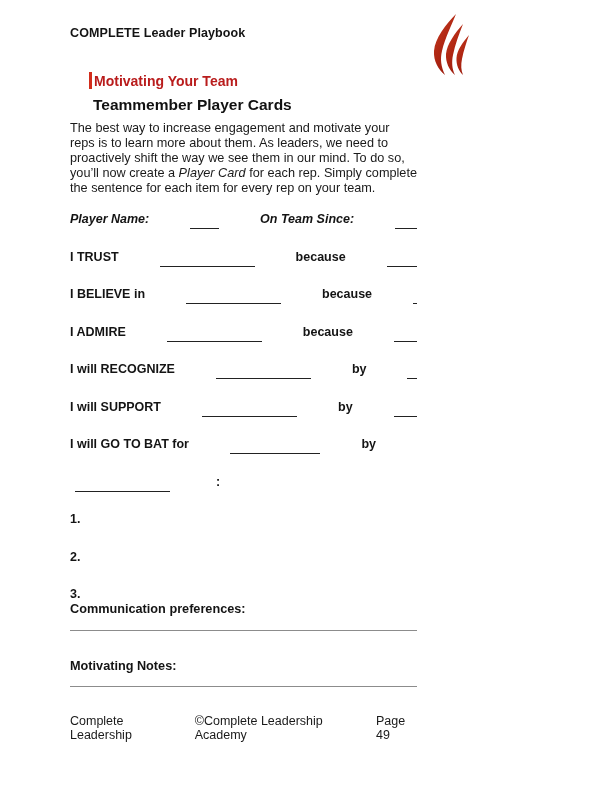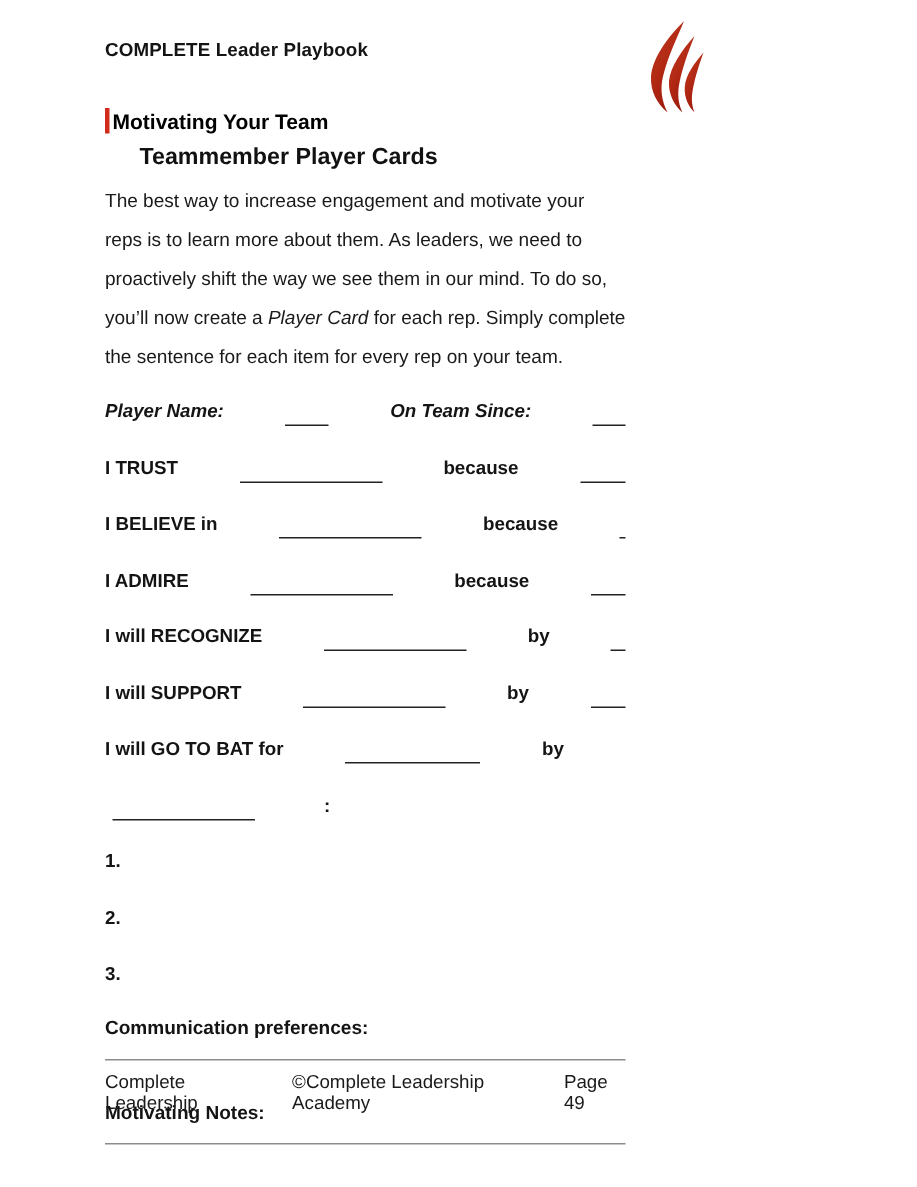--- a/index.html
+++ b/index.html
@@ -30,42 +30,43 @@
     position: absolute;
     top: 14px;
     right: 16px;
     width: 46px;
     height: 64px;
   }
   .section-heading {
     margin-top: 32px;
     font-size: 14px;
     font-weight: bold;
-    color: #000000;
+    color: #b91c1c;
     display: flex;
     align-items: center;
+    margin-left: 19px;
   }
   .cursor-bar {
     display: inline-block;
     width: 2.5px;
     height: 17px;
     background: #d22d1c;
     margin-right: 2.5px;
   }
   .subheading {
     margin-top: 7px;
     font-size: 15.5px;
     font-weight: bold;
     color: #111;
     margin-left: 23px;
   }
   .intro {
     margin-top: 7px;
     font-size: 12.7px;
-    line-height: 26px;
+    line-height: 15px;
     color: #1a1a1a;
   }
   .intro .it { font-style: italic; }
 
   .row {
     display: flex;
     align-items: baseline;
     font-size: 12.5px;
     font-weight: bold;
     line-height: 15px;
@@ -83,21 +84,21 @@
     position: relative;
     top: 2px;
   }
   .blank-sm   { width: 95px; }
   .blank-grow { flex: 1; margin-right: 0; }
   .blank-name { flex: 1.32; }
   .blank-since{ flex: 1; margin-right: 0; }
   .colon { margin-left: 5px; }
 
   .list-item { margin-top: 22.5px; font-size: 12.5px; font-weight: bold; line-height: 15px; }
-  .note-label { margin-top: 21px; font-size: 12.7px; font-weight: bold; line-height: 15px; }
+  .note-label { font-size: 12.7px; font-weight: bold; line-height: 15px; }
   .rule {
     border: none;
     border-top: 1.2px solid #8c8c8c;
     height: 0;
   }
   .rule-1 { margin-top: 13px; }
   .note-label-2 { margin-top: 28px; }
   .rule-2 { margin-top: 12px; }
 
   .footer {

